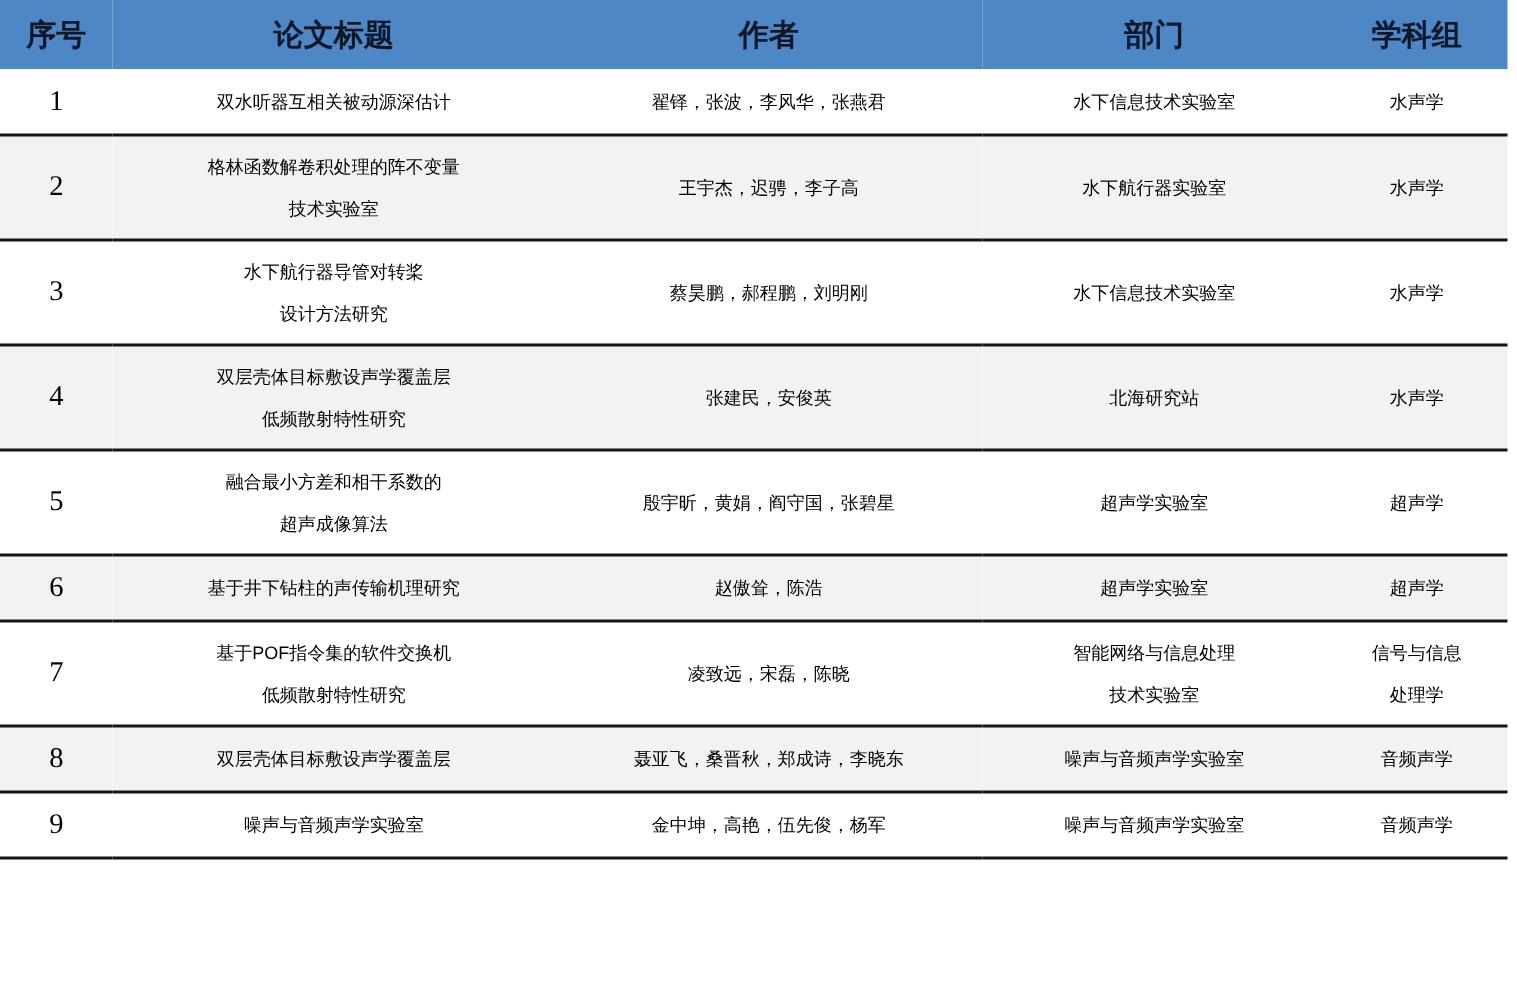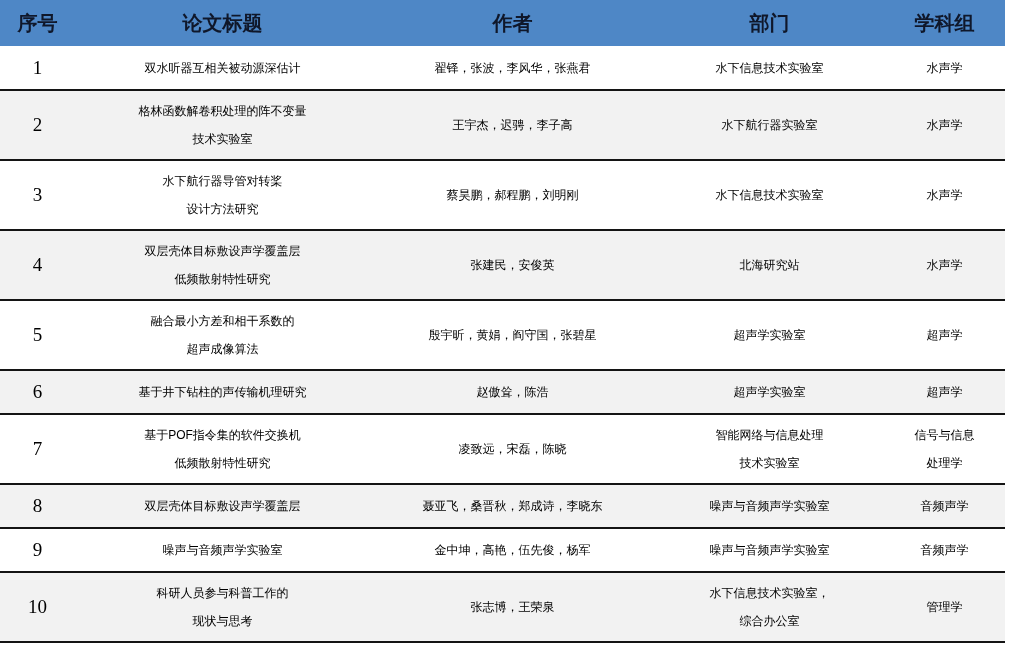--- a/index.html
+++ b/index.html
@@ -136,23 +136,14 @@
       <td>噪声与音频声学实验室</td>
       <td>音频声学</td>
     </tr>
     <tr class="r-single">
       <td class="idx">9</td>
       <td>噪声与音频声学实验室</td>
       <td>金中坤，高艳，伍先俊，杨军</td>
       <td>噪声与音频声学实验室</td>
       <td>音频声学</td>
     </tr>
-    <tr class="r-double">
-      <td class="idx">10</td>
-      <td>科研人员参与科普工作的
-现状与思考</td>
-      <td>张志博，王荣泉</td>
-      <td>水下信息技术实验室，
-综合办公室</td>
-      <td>管理学</td>
-    </tr>
   </tbody>
 </table>
 
 </body></html>

